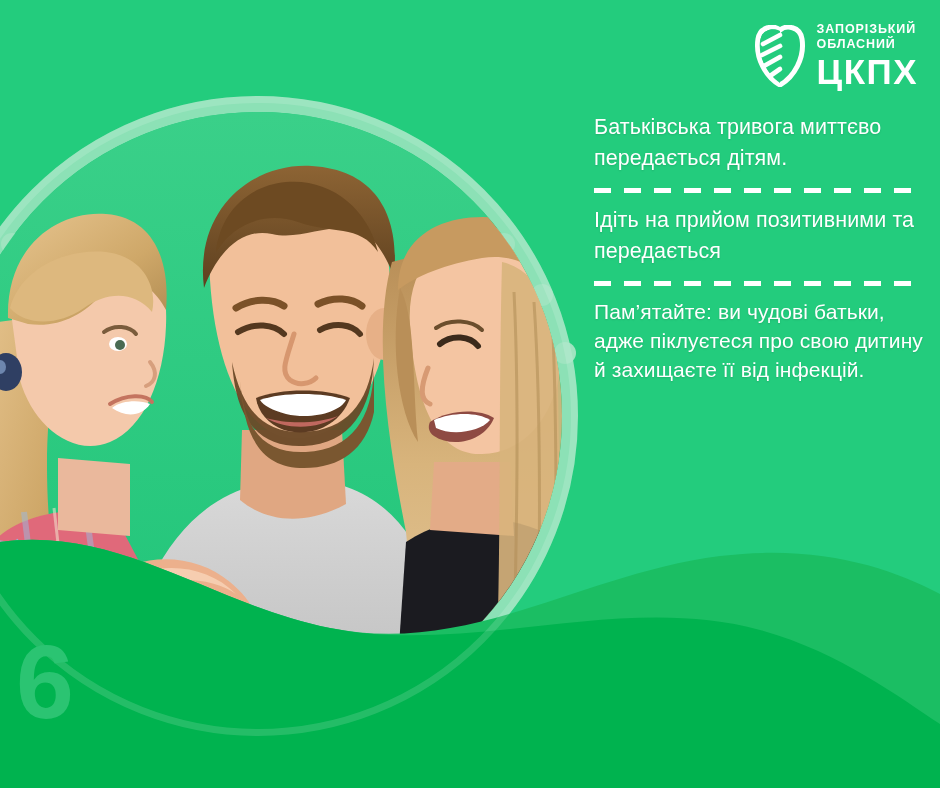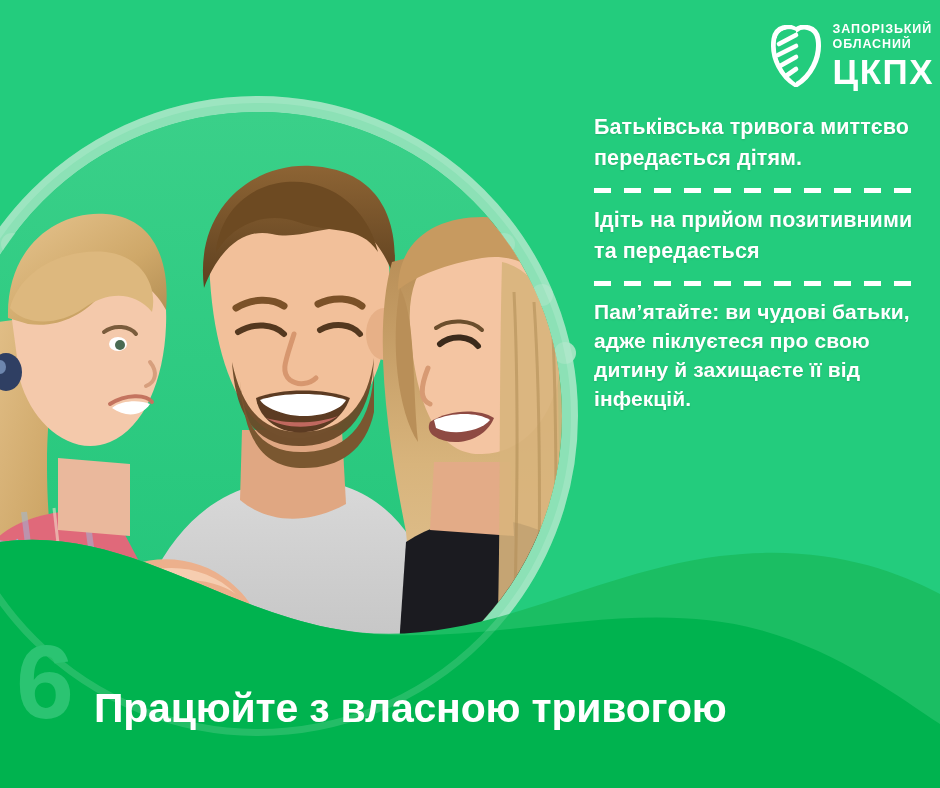--- a/index.html
+++ b/index.html
@@ -72,21 +72,21 @@
     position: absolute;
     left: -62px; top: 96px;
     width: 640px; height: 640px;
     border-radius: 50%;
     border: 7px solid rgba(255,255,255,.14);
   }
 
   
   .logo {
     position: absolute;
-    right: 6px; top: 22px;
+    right: 22px; top: 22px;
     display: flex;
     align-items: center;
     gap: 11px;
   }
   .logo-mark { width: 52px; height: 62px; flex: 0 0 auto; }
   .logo-text { display: flex; flex-direction: column; }
   .logo-line1, .logo-line2 {
     color: #ffffff;
     font-size: 12.5px;
     font-weight: 700;
@@ -104,21 +104,21 @@
 
   
   .copy {
     position: absolute;
     left: 594px; top: 112px;
     width: 330px;
   }
   .para {
     color: #ffffff;
     font-size: 21.5px;
-    font-weight: 700;
+    font-weight: 400;
     line-height: 1.42;
     letter-spacing: .1px;
     text-shadow: 0 1px 2px rgba(0,0,0,.12);
   }
   .para.tight { font-size: 21px; line-height: 1.38; }
   .divider {
     height: 22px;
     margin: 6px 0 4px;
     background-repeat: repeat-x;
     background-position: left center;
@@ -347,15 +347,14 @@
     <div class="divider">
         <i></i>
       </div>
     <p class="para">Ідіть на прийом позитивними та передається</p>
     <div class="divider">
         <i></i>
       </div>
     <p class="para tight">Пам’ятайте: ви чудові батьки, адже піклуєтеся про свою дитину й захищаєте її від інфекцій.</p>
   </div>
 
-  <div class="headline">Працюйте з власною тривогою</div>
 
 </div>
 
 </body></html>

